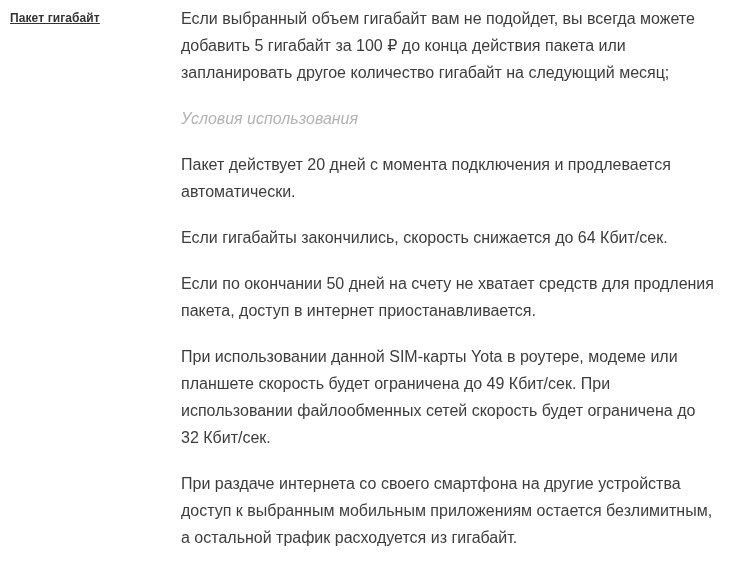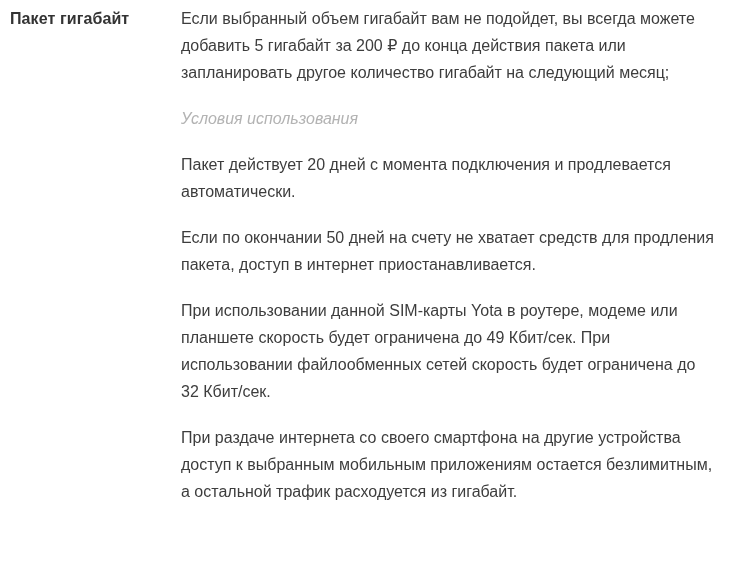--- a/index.html
+++ b/index.html
@@ -18,25 +18,26 @@
     display: flex;
     align-items: flex-start;
     box-sizing: border-box;
     padding: 5px 0 0 10px;
     width: 744px;
   }
   .term-col {
     flex: 0 0 171px;
     width: 171px;
     box-sizing: border-box;
-    font-size: 16px;
+    font-size: 12px;
     font-weight: 700;
     line-height: 27px;
     color: #333333;
     letter-spacing: 0.1px;
+    text-decoration: underline;
   }
   .desc-col {
     flex: 0 0 533px;
     width: 533px;
     box-sizing: border-box;
     font-size: 16px;
     line-height: 27px;
     color: #3d3d3d;
   }
   .desc-col p {
@@ -48,26 +49,27 @@
   }
 </style>
 </head>
 <body>
 
 <div class="section-row">
   <div class="term-col">Пакет гигабайт</div>
 
   <div class="desc-col">
 
-    <p>Если выбранный объем гигабайт вам не подойдет, вы всегда можете добавить 5 гигабайт за 200 ₽ до конца действия пакета или запланировать другое количество гигабайт на следующий месяц;</p>
+    <p>Если выбранный объем гигабайт вам не подойдет, вы всегда можете добавить 5 гигабайт за 100 ₽ до конца действия пакета или запланировать другое количество гигабайт на следующий месяц;</p>
 
     <p class="muted">Условия использования</p>
 
     <p>Пакет действует 20 дней с момента подключения и продлевается автоматически.</p>
 
+    <p>Если гигабайты закончились, скорость снижается до 64 Кбит/сек.</p>
 
     <p>Если по окончании 50 дней на счету не хватает средств для продления пакета, доступ в интернет приостанавливается.</p>
 
     <p>При использовании данной SIM-карты Yota в роутере, модеме или планшете скорость будет ограничена до 49 Кбит/сек. При использовании файлообменных сетей скорость будет ограничена до 32 Кбит/сек.</p>
 
     <p>При раздаче интернета со своего смартфона на другие устройства доступ к выбранным мобильным приложениям остается безлимитным, а остальной трафик расходуется из гигабайт.</p>
   </div>
 </div>
 
 </body></html>

